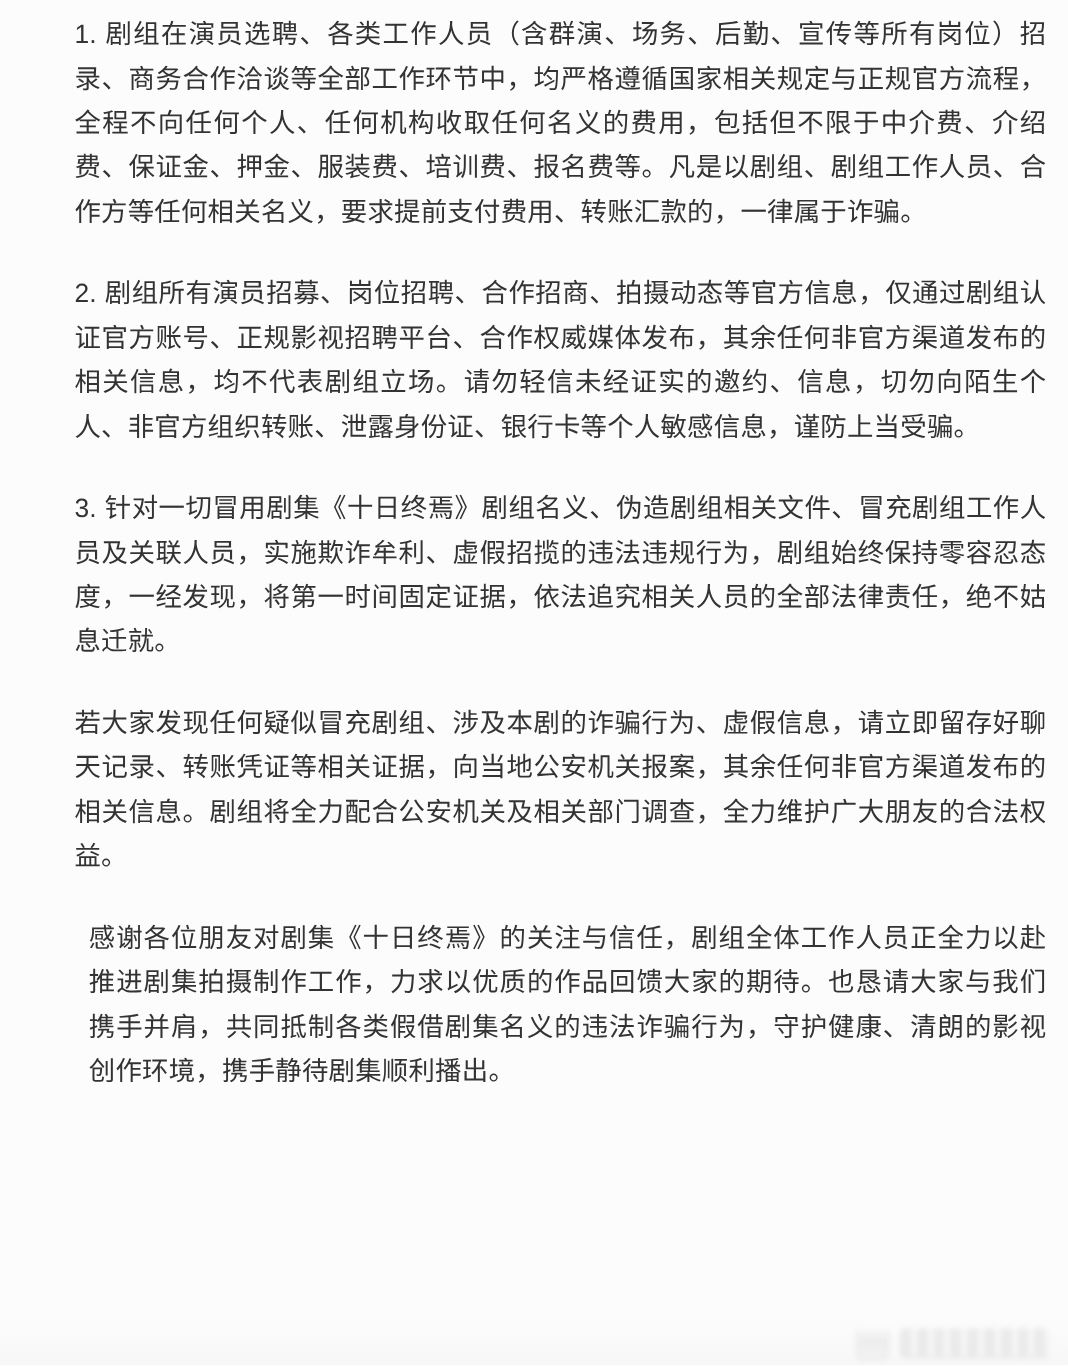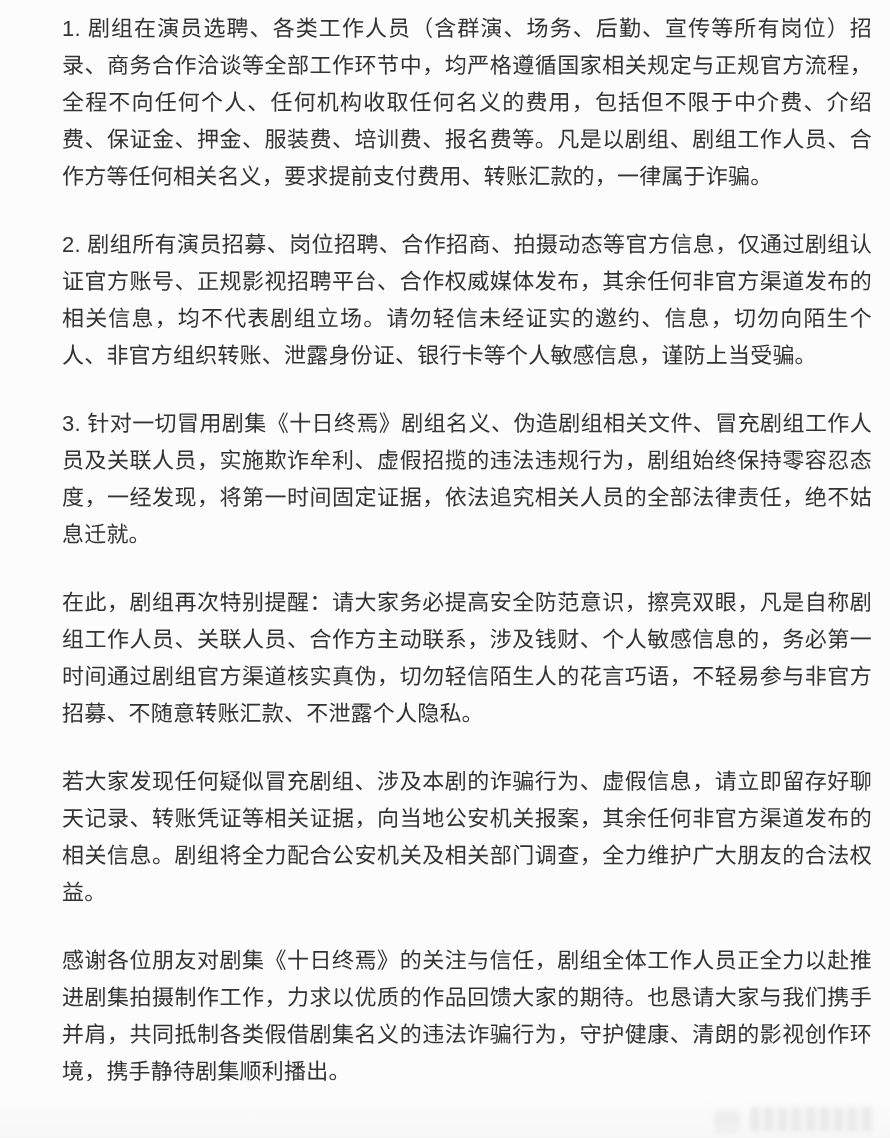--- a/index.html
+++ b/index.html
@@ -25,20 +25,21 @@
     line-height: 37px;
     text-align: justify;
     letter-spacing: 0.2px;
   }
   .notice-paragraph {
     margin: 0 0 31px 0;
     padding: 0;
   }
   .notice-paragraph:last-child {
     margin-bottom: 0;
+    margin-left: 12px;
   }
   
   .watermark {
     position: absolute;
     right: 16px;
     bottom: 4px;
     width: 160px;
     height: 32px;
     display: flex;
     align-items: center;
@@ -78,21 +79,20 @@
 </style>
 </head>
 <body>
 
 <div class="canvas">
 
   <div class="notice-body">
     <p class="notice-paragraph">1. 剧组在演员选聘、各类工作人员（含群演、场务、后勤、宣传等所有岗位）招录、商务合作洽谈等全部工作环节中，均严格遵循国家相关规定与正规官方流程，全程不向任何个人、任何机构收取任何名义的费用，包括但不限于中介费、介绍费、保证金、押金、服装费、培训费、报名费等。凡是以剧组、剧组工作人员、合作方等任何相关名义，要求提前支付费用、转账汇款的，一律属于诈骗。</p>
     <p class="notice-paragraph">2. 剧组所有演员招募、岗位招聘、合作招商、拍摄动态等官方信息，仅通过剧组认证官方账号、正规影视招聘平台、合作权威媒体发布，其余任何非官方渠道发布的相关信息，均不代表剧组立场。请勿轻信未经证实的邀约、信息，切勿向陌生个人、非官方组织转账、泄露身份证、银行卡等个人敏感信息，谨防上当受骗。</p>
     <p class="notice-paragraph">3. 针对一切冒用剧集《十日终焉》剧组名义、伪造剧组相关文件、冒充剧组工作人员及关联人员，实施欺诈牟利、虚假招揽的违法违规行为，剧组始终保持零容忍态度，一经发现，将第一时间固定证据，依法追究相关人员的全部法律责任，绝不姑息迁就。</p>
-    <p class="notice-paragraph">在此，剧组再次特别提醒：请大家务必提高安全防范意识，擦亮双眼，凡是自称剧组工作人员、关联人员、合作方主动联系，涉及钱财、个人敏感信息的，务必第一时间通过剧组官方渠道核实真伪，切勿轻信陌生人的花言巧语，不轻易参与非官方招募、不随意转账汇款、不泄露个人隐私。</p>
     <p class="notice-paragraph">若大家发现任何疑似冒充剧组、涉及本剧的诈骗行为、虚假信息，请立即留存好聊天记录、转账凭证等相关证据，向当地公安机关报案，其余任何非官方渠道发布的相关信息。剧组将全力配合公安机关及相关部门调查，全力维护广大朋友的合法权益。</p>
     <p class="notice-paragraph">感谢各位朋友对剧集《十日终焉》的关注与信任，剧组全体工作人员正全力以赴推进剧集拍摄制作工作，力求以优质的作品回馈大家的期待。也恳请大家与我们携手并肩，共同抵制各类假借剧集名义的违法诈骗行为，守护健康、清朗的影视创作环境，携手静待剧集顺利播出。</p>
   </div>
 
   <div class="bottom-shade"></div>
 
   <div class="watermark">
     <div class="wm-mark"></div>
     <div class="wm-text"></div>
   </div>

